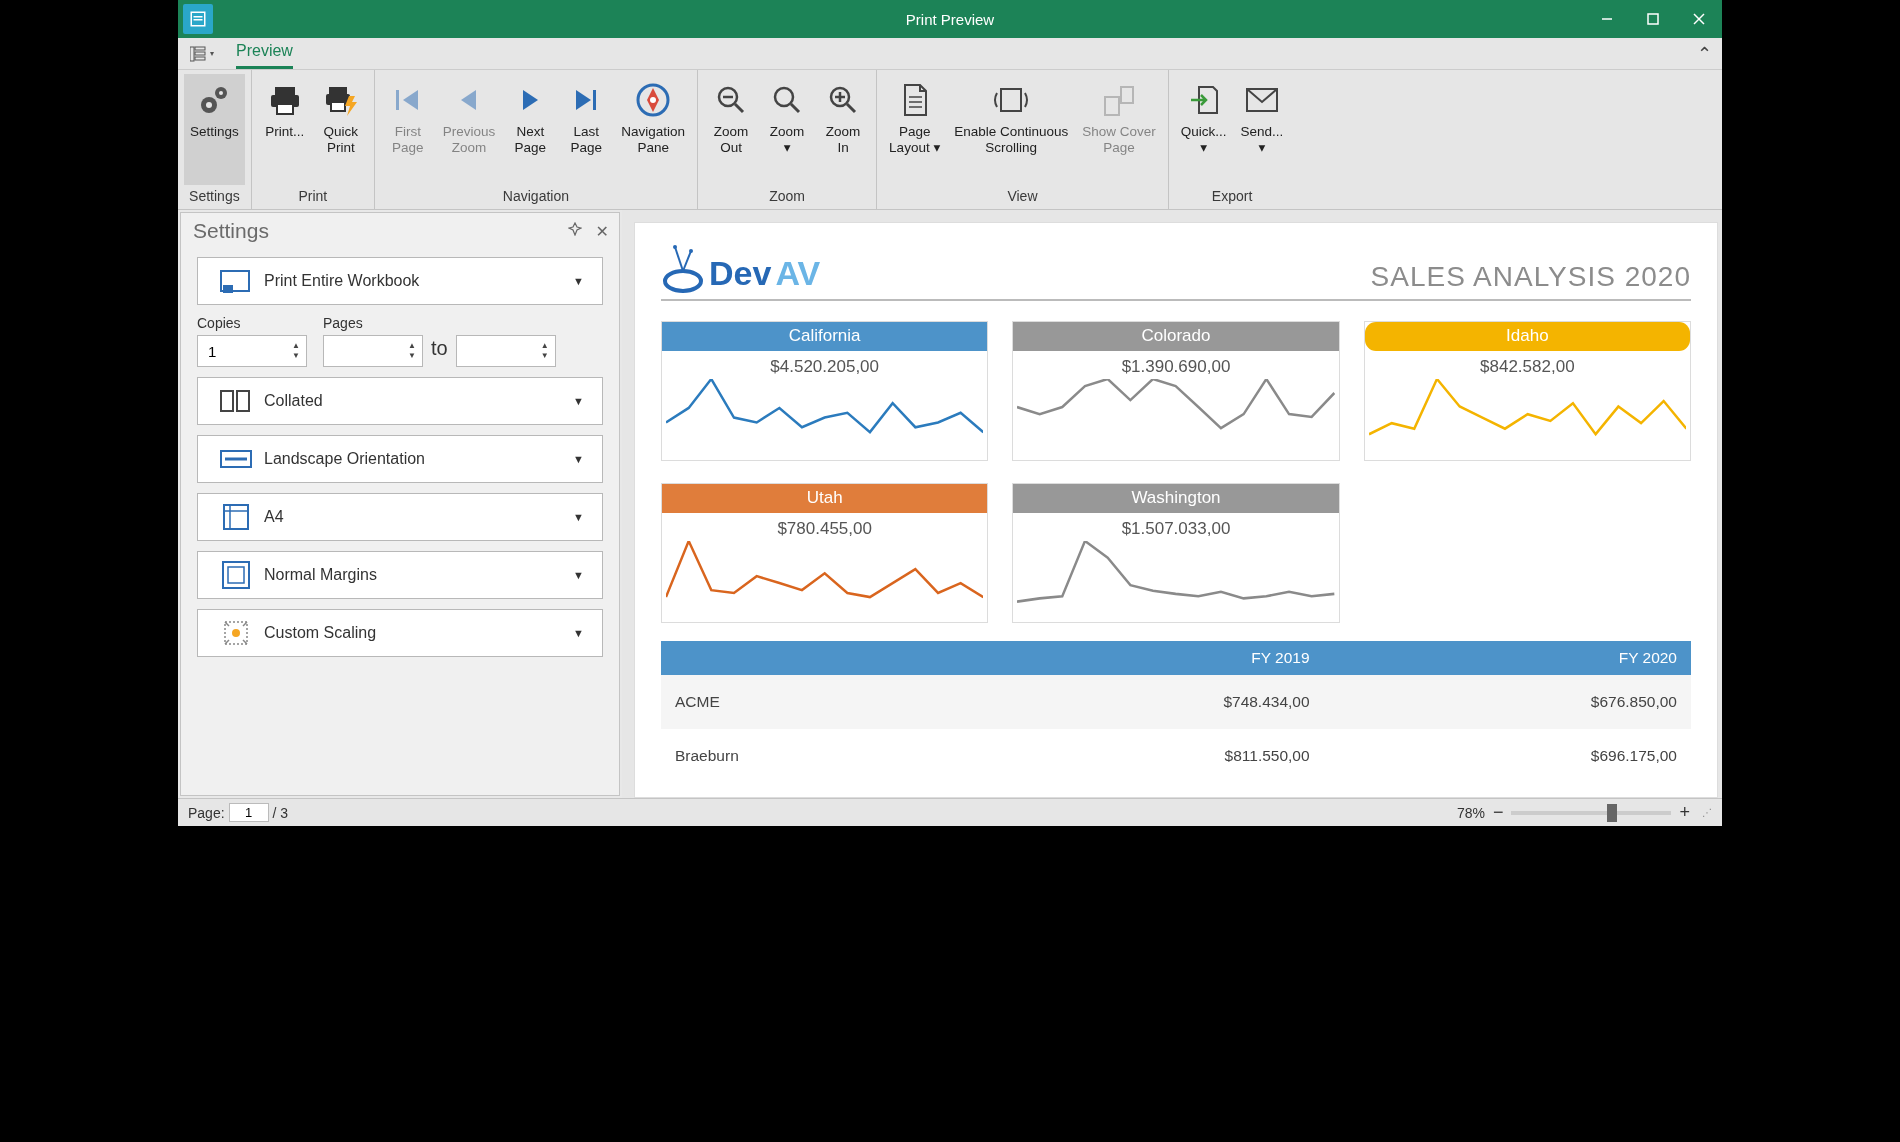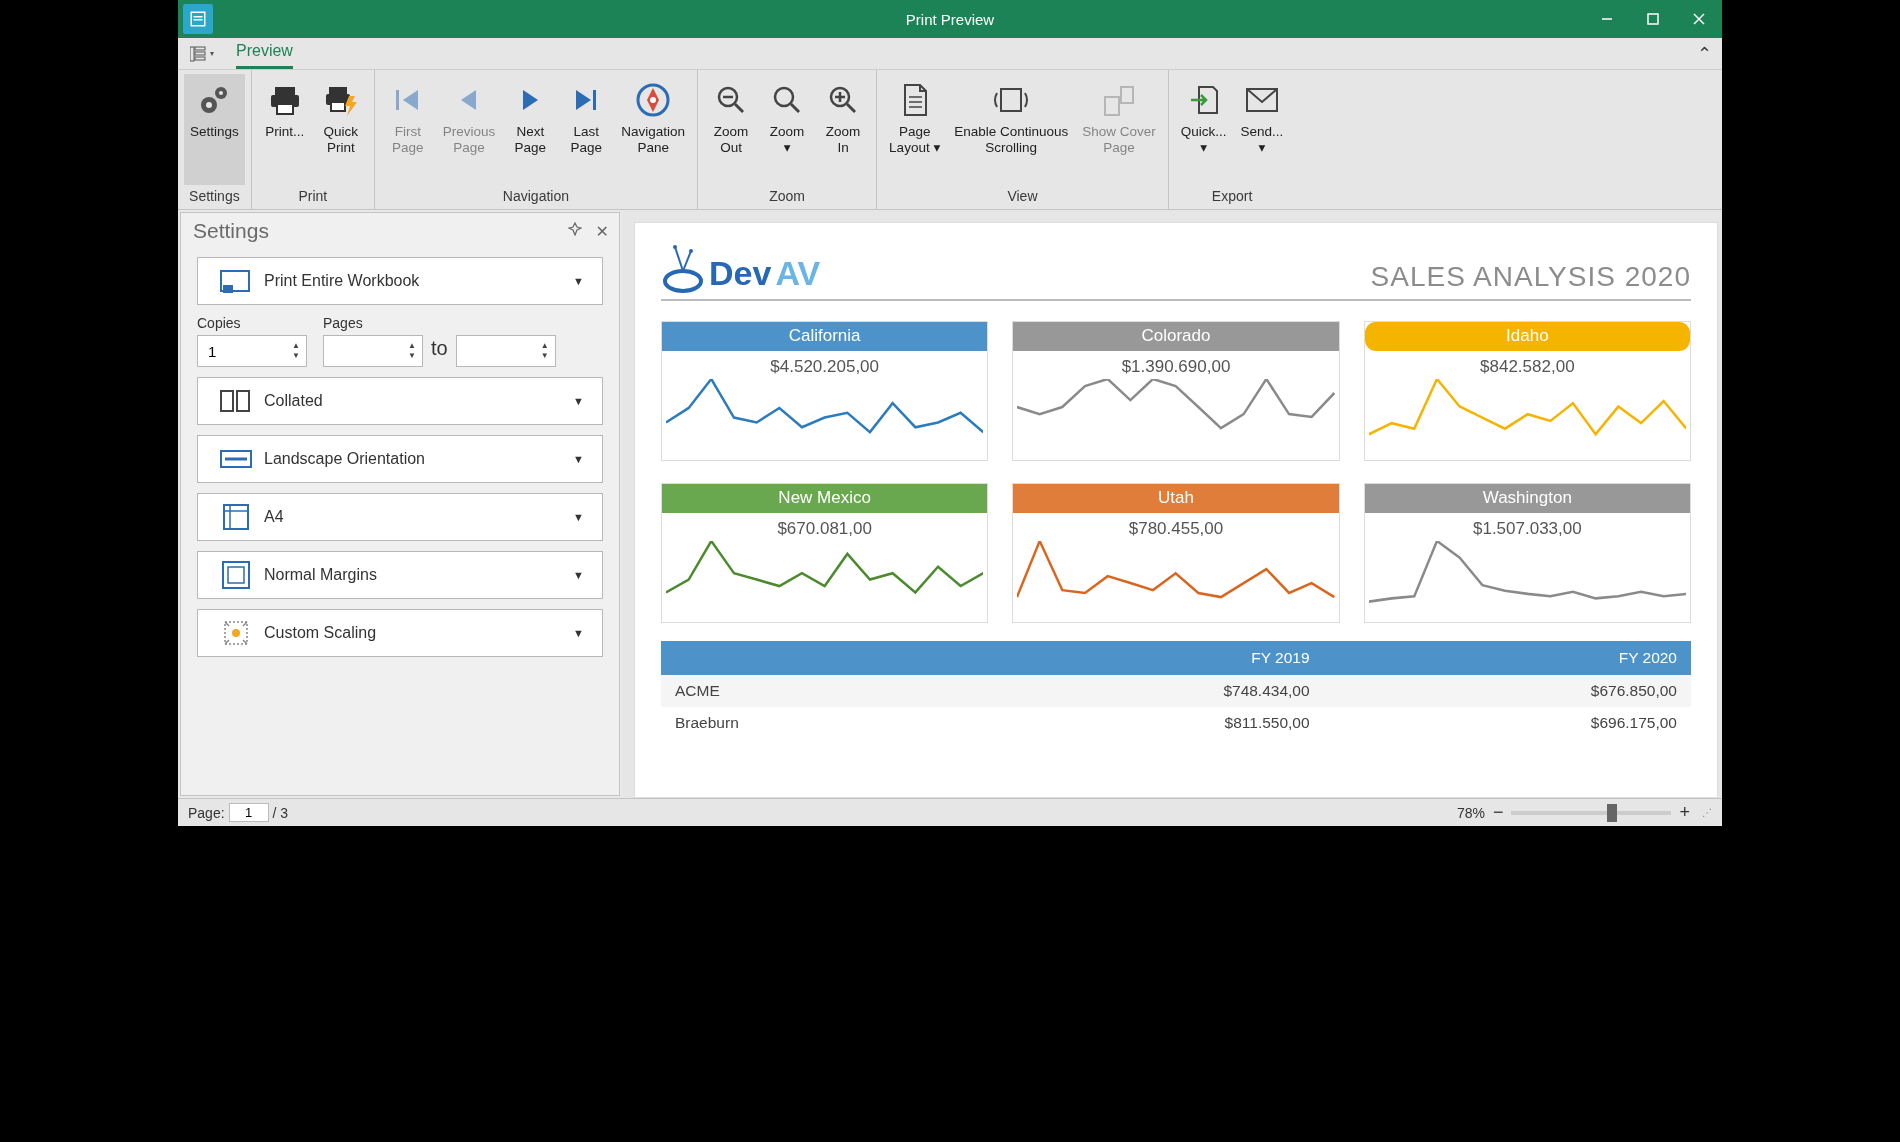--- a/index.html
+++ b/index.html
@@ -62,21 +62,21 @@
 .card { border:1px solid #dcdcdc; display:flex; flex-direction:column; height:140px; overflow:hidden;}
 .card .chead { height:30px; color:#fff; display:flex; align-items:center; justify-content:center; font-size:17px; }
 .card .cval { text-align:center; font-size:17px; color:#555; padding:6px 0 2px; }
 .card .cspark { flex:1; position:relative; padding:0 4px 4px 4px; }
 .card svg { width:100%; height:100%; }
 
 .data-table { width:100%; border-collapse:collapse; font-size:15.5px; }
 .data-table thead tr { background:#4d93c9; color:#fff;border-radius:16px; }
 .data-table th { text-align:right; padding:8px 14px; font-weight:normal; }
 .data-table th.row-label { text-align:left; }
-.data-table td { padding:7px 14px; color:#444; }
+.data-table td { padding:18px 14px; color:#444; }
 .data-table tbody tr:nth-child(odd) td { background:#f5f5f5; }
 .data-table td.num { text-align:right; }
 
 
 .statusbar { height:28px; background:#e6e6e6; border-top:1px solid #c4c4c4; display:flex; align-items:center; padding:0 10px; font-size:14px; color:#333; }
 .statusbar .pg-input { width:40px; border:1px solid #bbb; text-align:center; margin:0 4px; font-size:13px; padding:1px 0;}
 .statusbar .zoom-area { margin-left:auto; display:flex; align-items:center; gap:8px; }
 .slider { width:160px; height:4px; background:#ccc; position:relative; }
 .slider .thumb { width:10px; height:18px; background:#666; position:absolute; top:-7px; left:60%; }
 
@@ -191,21 +191,21 @@
             <div class="lbl" style="white-space:pre-line;">First
 Page</div>
           </div>
         <div class="rbtn disabled">
             <div class="ico">
               <svg width="30" height="30">
                 <path d="M22 5 L7 15 L22 25 Z" fill="#2c6cb4"></path>
               </svg>
             </div>
             <div class="lbl" style="white-space:pre-line;">Previous
-Page</div>
+Zoom</div>
           </div>
         <div class="rbtn">
             <div class="ico">
               <svg width="30" height="30">
                 <path d="M8 5 L23 15 L8 25 Z" fill="#2c6cb4"></path>
               </svg>
             </div>
             <div class="lbl" style="white-space:pre-line;">Next
 Page</div>
           </div>
@@ -491,29 +491,20 @@
                   <path d="M0.0,21.8 L18.6,27.3 L37.1,21.8 L55.7,5.5 L74.3,0.0 L92.9,16.4 L111.4,0.0 L130.0,5.5 L148.6,21.8 L167.1,38.2 L185.7,27.3 L204.3,0.0 L222.9,27.3 L241.4,29.5 L260.0,10.9" fill="none" stroke="#8a8a8a" stroke-width="2"></path>
                 </svg>
     </div>
             </div>
             <div class="card">
     <div class="chead c-yellow">Idaho</div>
     <div class="cval">$842.582,00</div>
     <div class="cspark">
       <svg viewBox="0 0 260 60" preserveAspectRatio="none">
                   <path d="M0.0,42.9 L18.6,34.3 L37.1,38.6 L55.7,0.0 L74.3,21.4 L92.9,30.0 L111.4,38.6 L130.0,27.4 L148.6,32.6 L167.1,18.9 L185.7,42.9 L204.3,21.4 L222.9,34.3 L241.4,17.1 L260.0,38.6" fill="none" stroke="#f4b400" stroke-width="2"></path>
-                </svg>
-    </div>
-            </div>
-            <div class="card">
-    <div class="chead c-green">New Mexico</div>
-    <div class="cval">$670.081,00</div>
-    <div class="cspark">
-      <svg viewBox="0 0 260 60" preserveAspectRatio="none">
-                  <path d="M0.0,40.0 L18.6,30.0 L37.1,0.0 L55.7,25.0 L74.3,30.0 L92.9,35.0 L111.4,25.0 L130.0,35.0 L148.6,10.0 L167.1,30.0 L185.7,25.0 L204.3,40.0 L222.9,20.0 L241.4,35.0 L260.0,25.0" fill="none" stroke="#4b8a2d" stroke-width="2"></path>
                 </svg>
     </div>
             </div>
             <div class="card">
     <div class="chead c-orange">Utah</div>
     <div class="cval">$780.455,00</div>
     <div class="cspark">
       <svg viewBox="0 0 260 60" preserveAspectRatio="none">
                   <path d="M0.0,43.6 L18.6,0.0 L37.1,38.2 L55.7,40.4 L74.3,27.3 L92.9,32.7 L111.4,38.2 L130.0,25.1 L148.6,40.4 L167.1,43.6 L185.7,32.7 L204.3,21.8 L222.9,40.4 L241.4,32.7 L260.0,43.6" fill="none" stroke="#d9651e" stroke-width="2"></path>
                 </svg>

